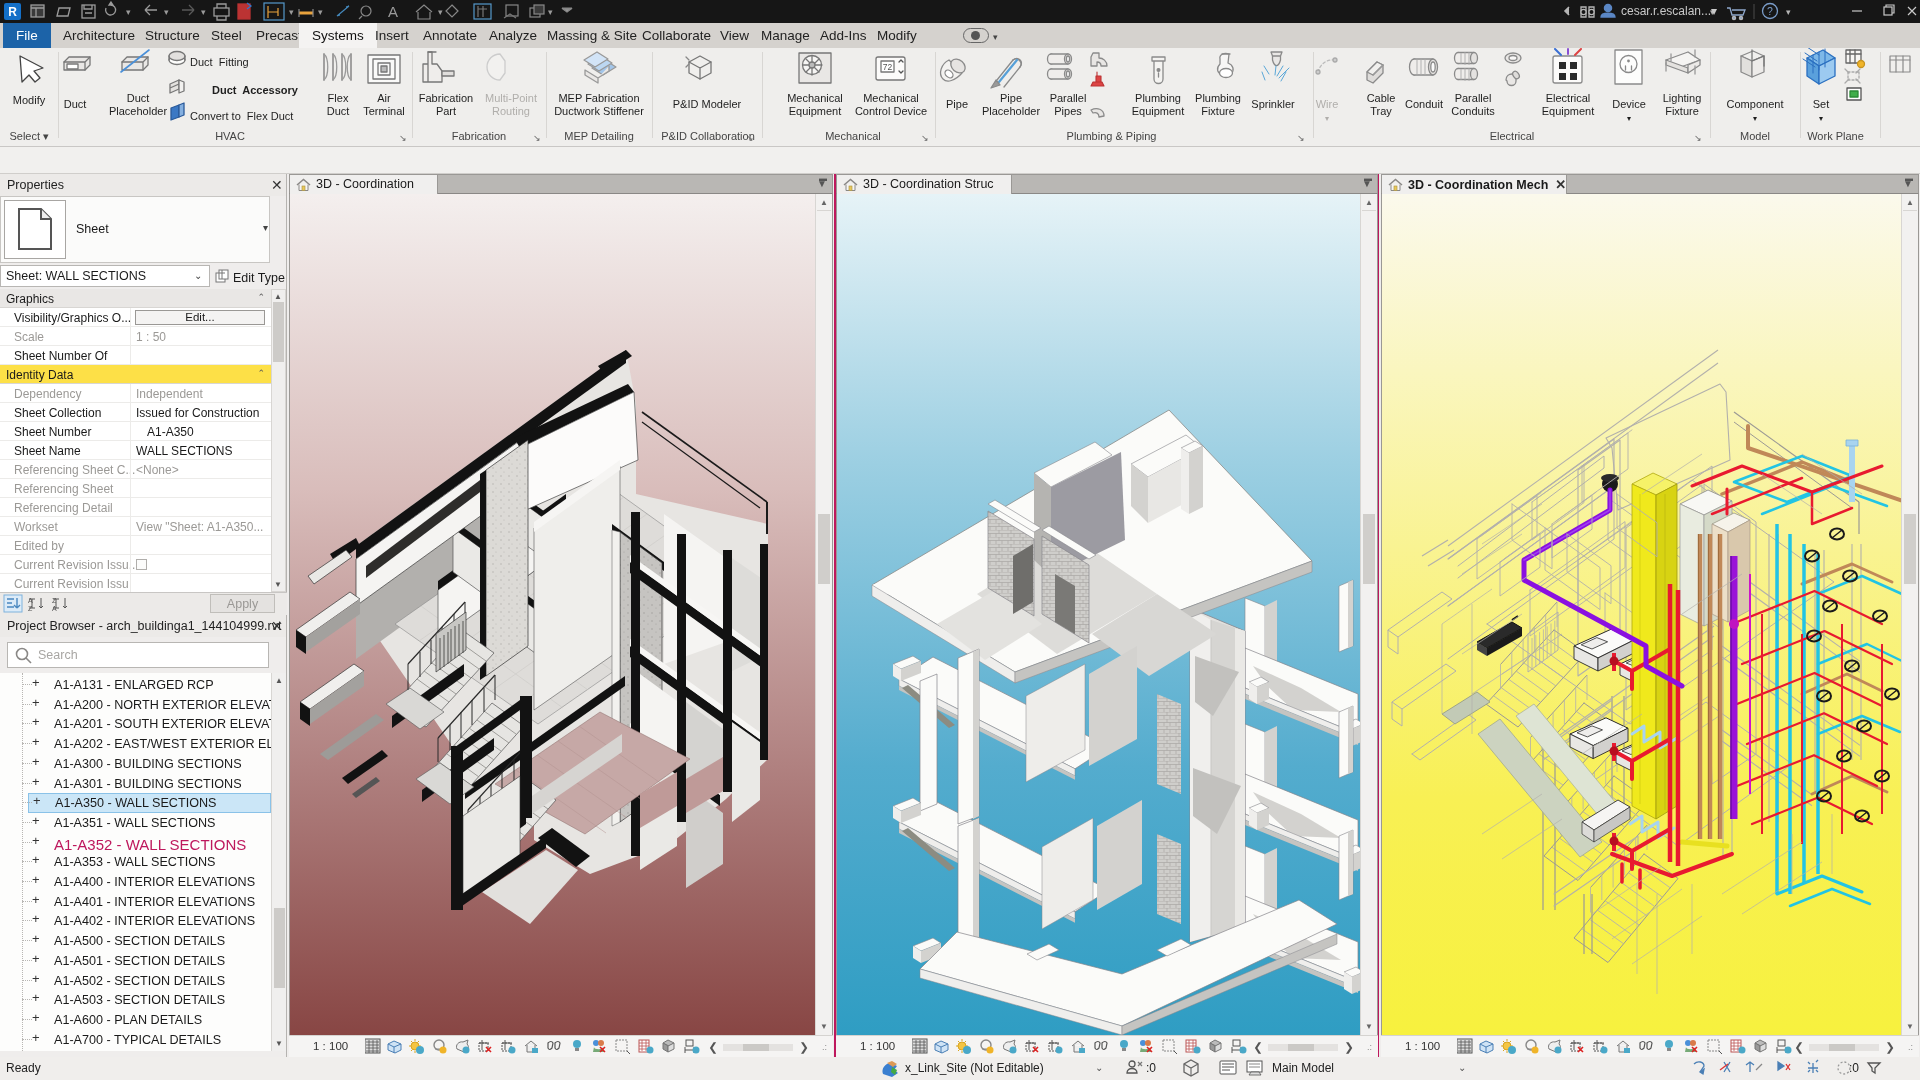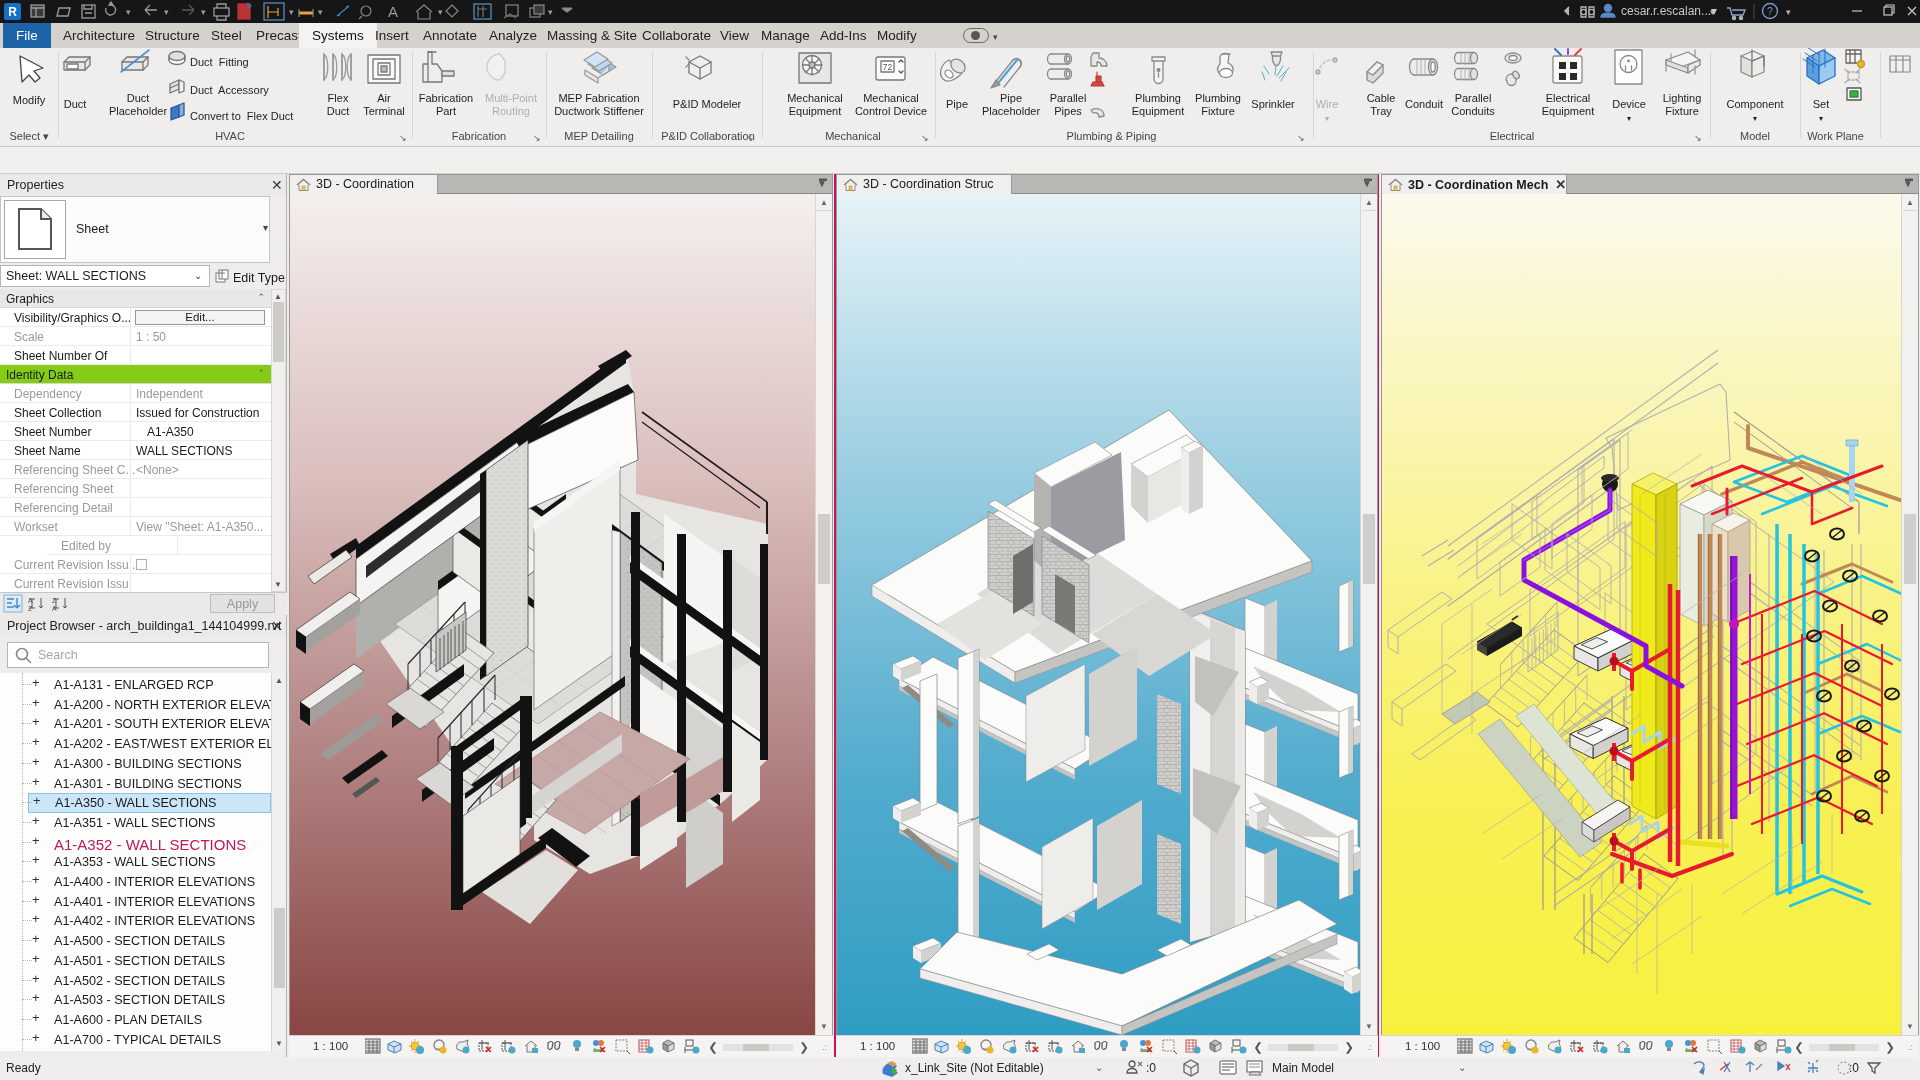--- a/index.html
+++ b/index.html
@@ -277,21 +277,21 @@
 </g>
 <g stroke="#8a8a8a" fill="#f0efed" stroke-width="1.2">
           <rect x="1890" y="8" width="20" height="16"></rect>
           <path d="M1890 12h20M1896 8v16M1903 8v16" fill="none"></path>
         </g>
       </svg>
 <div class="btext" style="left:4px;top:46px;width:50px;">Modify</div>
       <div class="btext" style="left:50px;top:50px;width:50px;">Duct</div>
       <div class="btext" style="left:105px;top:44px;width:66px;">Duct<br>Placeholder</div>
       <div class="btext" style="left:190px;top:8px;width:130px;text-align:left;">Duct&nbsp; Fitting</div>
-      <div class="btext" style="left:190px;top:36px;width:130px;text-align:left;">Duct&nbsp; Accessory</div>
+      <div class="btext" style="left:190px;top:36px;width:130px;text-align:center;font-weight:bold;">Duct&nbsp; Accessory</div>
       <div class="btext" style="left:190px;top:62px;width:140px;text-align:left;">Convert to&nbsp; Flex Duct</div>
       <div class="btext" style="left:316px;top:44px;width:44px;">Flex<br>Duct</div>
       <div class="btext" style="left:354px;top:44px;width:60px;">Air<br>Terminal</div>
       <div class="btext" style="left:410px;top:44px;width:72px;">Fabrication<br>Part</div>
       <div class="btext gray" style="left:475px;top:44px;width:72px;">Multi-Point<br>Routing</div>
       <div class="btext" style="left:544px;top:44px;width:110px;">MEP Fabrication<br>Ductwork Stiffener</div>
       <div class="btext" style="left:664px;top:50px;width:86px;">P&amp;ID Modeler</div>
       <div class="btext" style="left:777px;top:44px;width:76px;">Mechanical<br>Equipment</div>
       <div class="btext" style="left:845px;top:44px;width:92px;">Mechanical<br>Control Device</div>
       <div class="btext" style="left:937px;top:50px;width:40px;">Pipe</div>
@@ -366,21 +366,21 @@
         <div style="position:absolute;left:0;top:38px;width:271px;height:19px;border-bottom:1px solid #ecebe9;">
           <span style="position:absolute;left:14px;top:3px;color:#9b9996;white-space:nowrap;">Scale</span>
           <span style="position:absolute;left:130px;top:0;width:1px;height:19px;background:#ecebe9;"></span>
           <span style="position:absolute;left:136px;top:3px;color:#9b9996;">1 : 50</span>
         </div>
         <div style="position:absolute;left:0;top:57px;width:271px;height:19px;border-bottom:1px solid #ecebe9;">
           <span style="position:absolute;left:14px;top:3px;color:#1a1a1a;white-space:nowrap;">Sheet Number Of</span>
           <span style="position:absolute;left:130px;top:0;width:1px;height:19px;background:#ecebe9;"></span>
           <span style="position:absolute;left:136px;top:3px;color:#1a1a1a;"></span>
         </div>
-        <div style="position:absolute;left:0;top:76px;width:271px;height:19px;background:#84cc16;border-bottom:1px solid #d8d6d3;color:#1a1a1a;padding:3px 0 0 6px;">Identity Data<span style="position:absolute;right:6px;top:3px;font-size:9px;color:#555;">⌃</span></div>
+        <div style="position:absolute;left:0;top:76px;width:271px;height:19px;background:#fde047;border-bottom:1px solid #d8d6d3;color:#1a1a1a;padding:3px 0 0 6px;">Identity Data<span style="position:absolute;right:6px;top:3px;font-size:9px;color:#555;">⌃</span></div>
         <div style="position:absolute;left:0;top:95px;width:271px;height:19px;border-bottom:1px solid #ecebe9;">
           <span style="position:absolute;left:14px;top:3px;color:#9b9996;white-space:nowrap;">Dependency</span>
           <span style="position:absolute;left:130px;top:0;width:1px;height:19px;background:#ecebe9;"></span>
           <span style="position:absolute;left:136px;top:3px;color:#9b9996;">Independent</span>
         </div>
         <div style="position:absolute;left:0;top:114px;width:271px;height:19px;border-bottom:1px solid #ecebe9;">
           <span style="position:absolute;left:14px;top:3px;color:#1a1a1a;white-space:nowrap;">Sheet Collection</span>
           <span style="position:absolute;left:130px;top:0;width:1px;height:19px;background:#ecebe9;"></span>
           <span style="position:absolute;left:136px;top:3px;color:#1a1a1a;">Issued for Construction</span>
         </div>
@@ -407,21 +407,21 @@
         <div style="position:absolute;left:0;top:209px;width:271px;height:19px;border-bottom:1px solid #ecebe9;">
           <span style="position:absolute;left:14px;top:3px;color:#9b9996;white-space:nowrap;">Referencing Detail</span>
           <span style="position:absolute;left:130px;top:0;width:1px;height:19px;background:#ecebe9;"></span>
           <span style="position:absolute;left:136px;top:3px;color:#9b9996;"></span>
         </div>
         <div style="position:absolute;left:0;top:228px;width:317px;height:19px;border-bottom:1px solid #ecebe9;">
           <span style="position:absolute;left:14px;top:3px;color:#9b9996;white-space:nowrap;">Workset</span>
           <span style="position:absolute;left:130px;top:0;width:1px;height:19px;background:#ecebe9;"></span>
           <span style="position:absolute;left:136px;top:3px;color:#9b9996;">View "Sheet: A1-A350...</span>
         </div>
-        <div style="position:absolute;left:0;top:247px;width:271px;height:19px;border-bottom:1px solid #ecebe9;margin-left:47px;">
+        <div style="position:absolute;left:0;top:247px;width:271px;height:19px;border-bottom:1px solid #ecebe9;">
           <span style="position:absolute;left:14px;top:3px;color:#9b9996;white-space:nowrap;">Edited by</span>
           <span style="position:absolute;left:130px;top:0;width:1px;height:19px;background:#ecebe9;"></span>
           <span style="position:absolute;left:136px;top:3px;color:#9b9996;"></span>
         </div>
         <div style="position:absolute;left:0;top:266px;width:271px;height:19px;border-bottom:1px solid #ecebe9;">
           <span style="position:absolute;left:14px;top:3px;color:#9b9996;white-space:nowrap;">Current Revision Issu...</span>
           <span style="position:absolute;left:130px;top:0;width:1px;height:19px;background:#ecebe9;"></span>
           <span style="position:absolute;left:136px;top:4px;width:11px;height:11px;border:1px solid #b0aeab;background:#fcfcfb;"></span>
         </div>
         <div style="position:absolute;left:0;top:285px;width:271px;height:19px;border-bottom:1px solid #ecebe9;">

